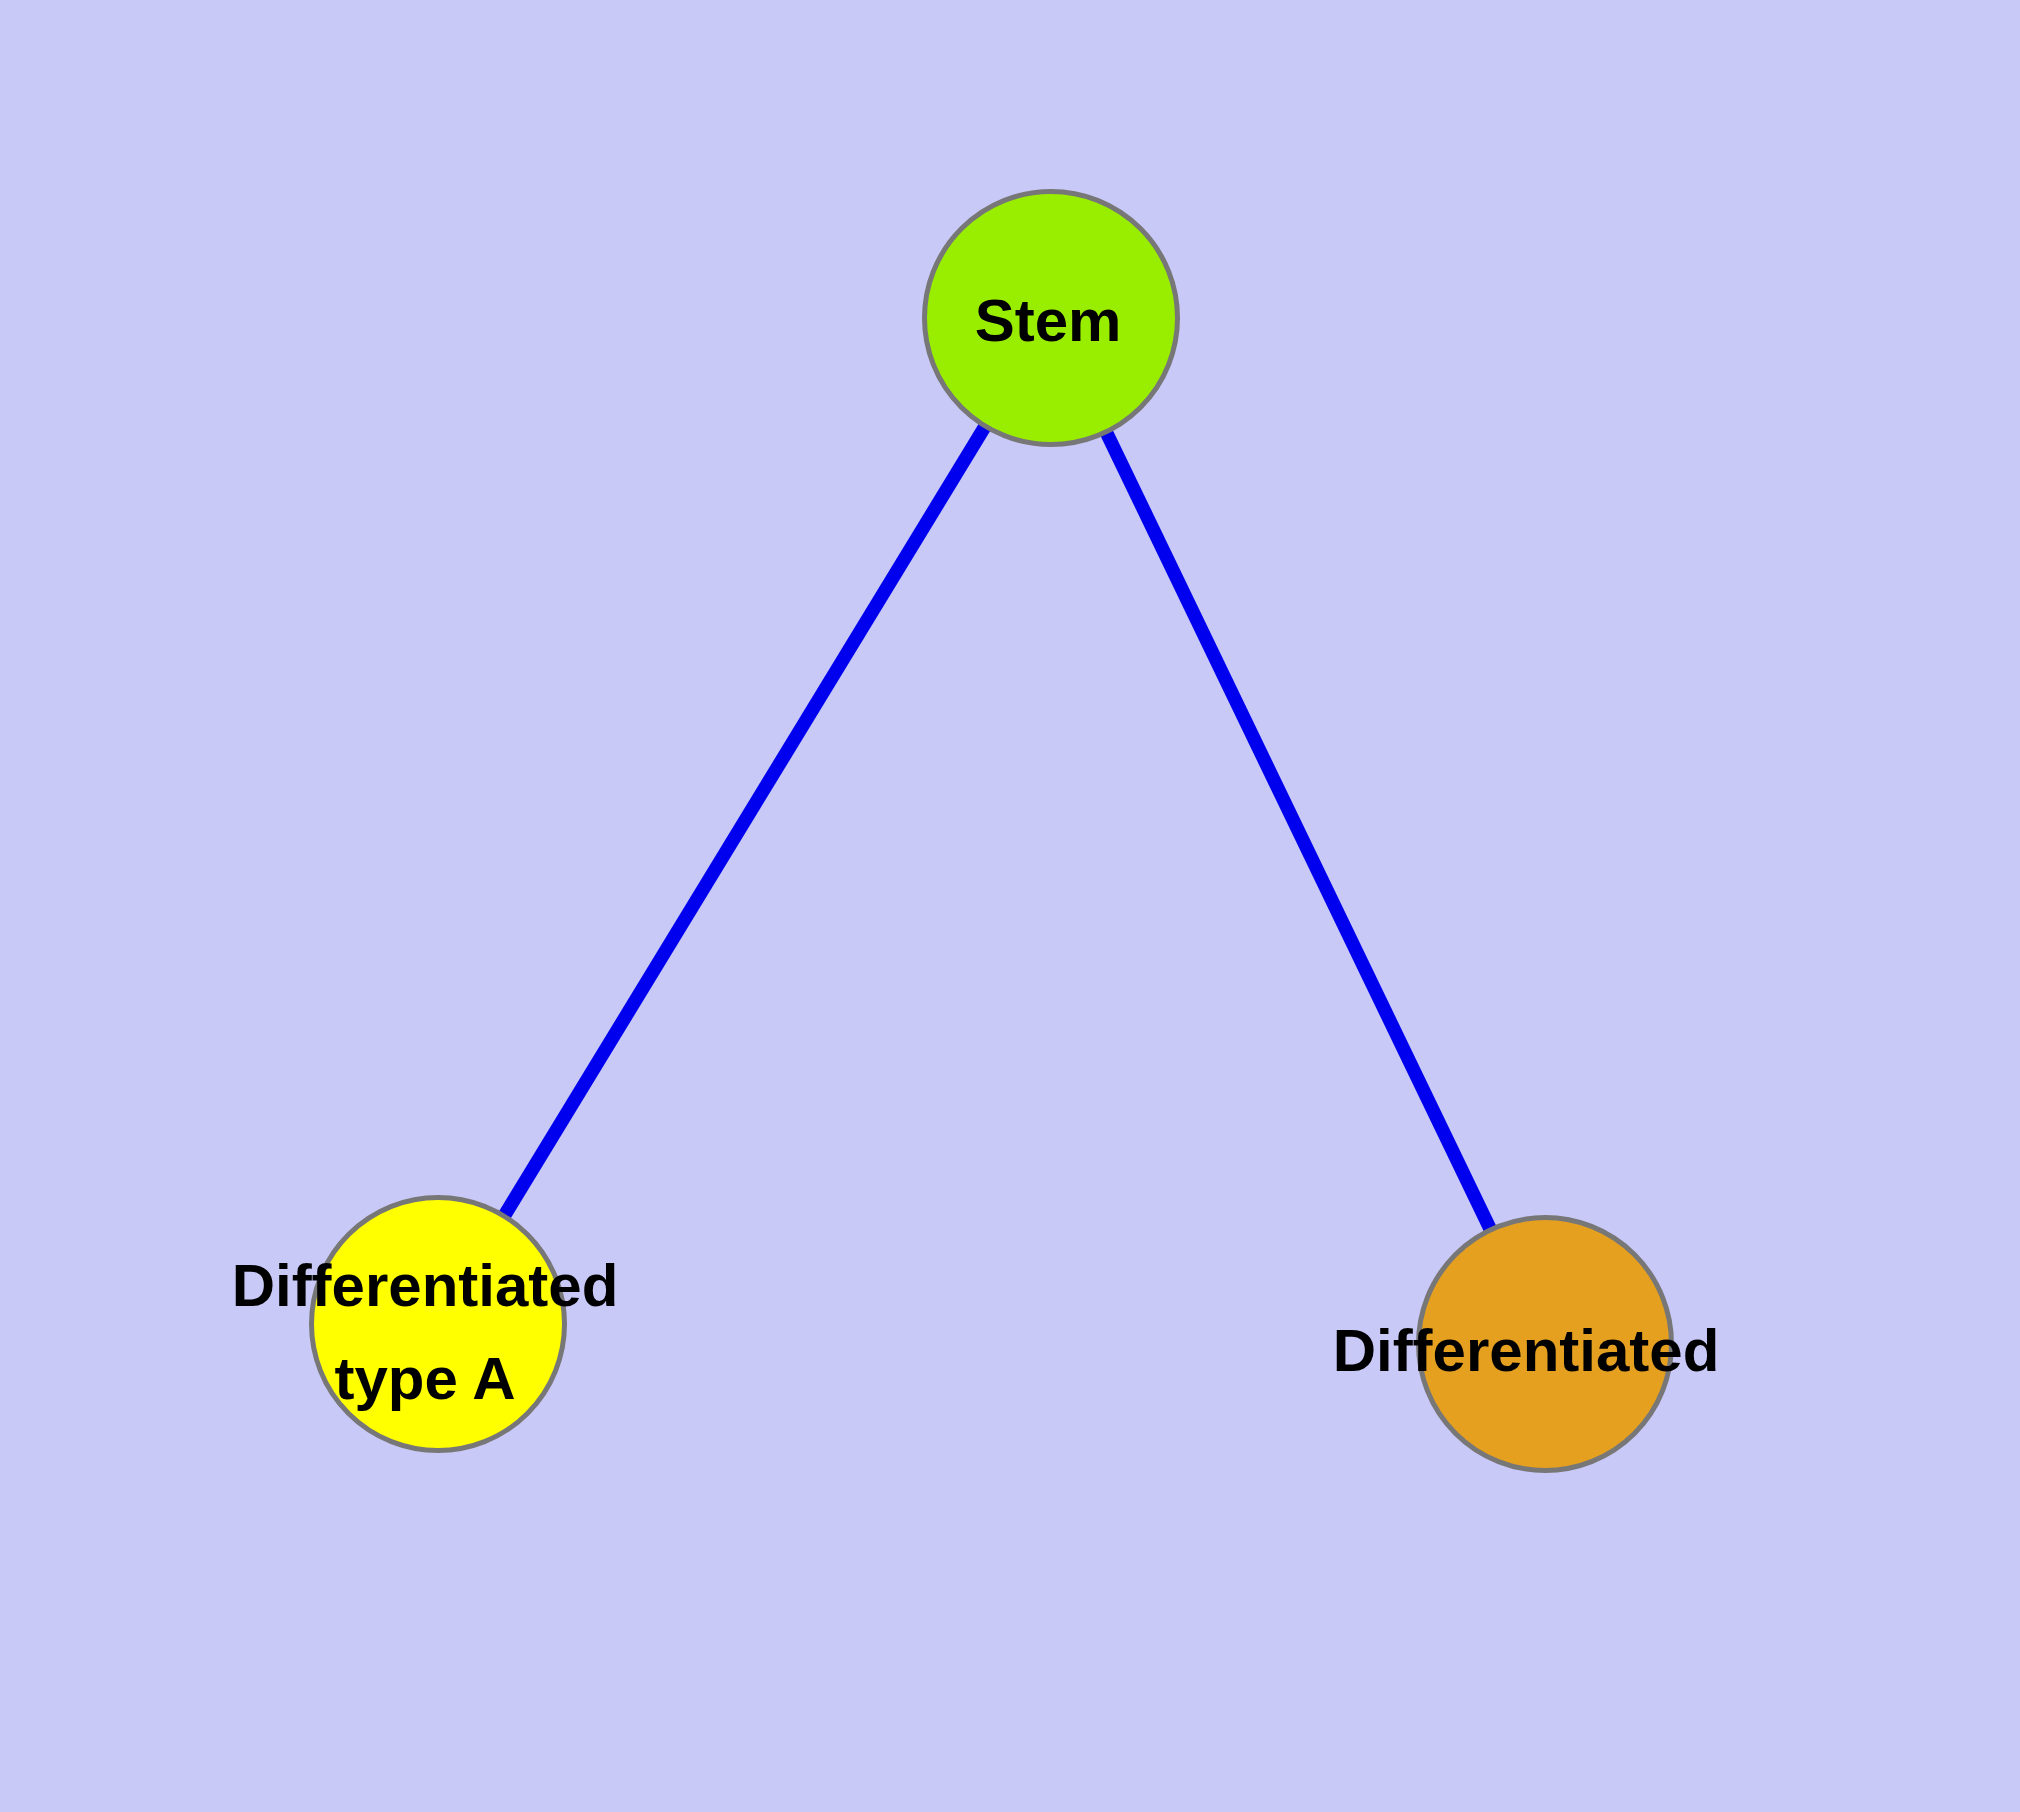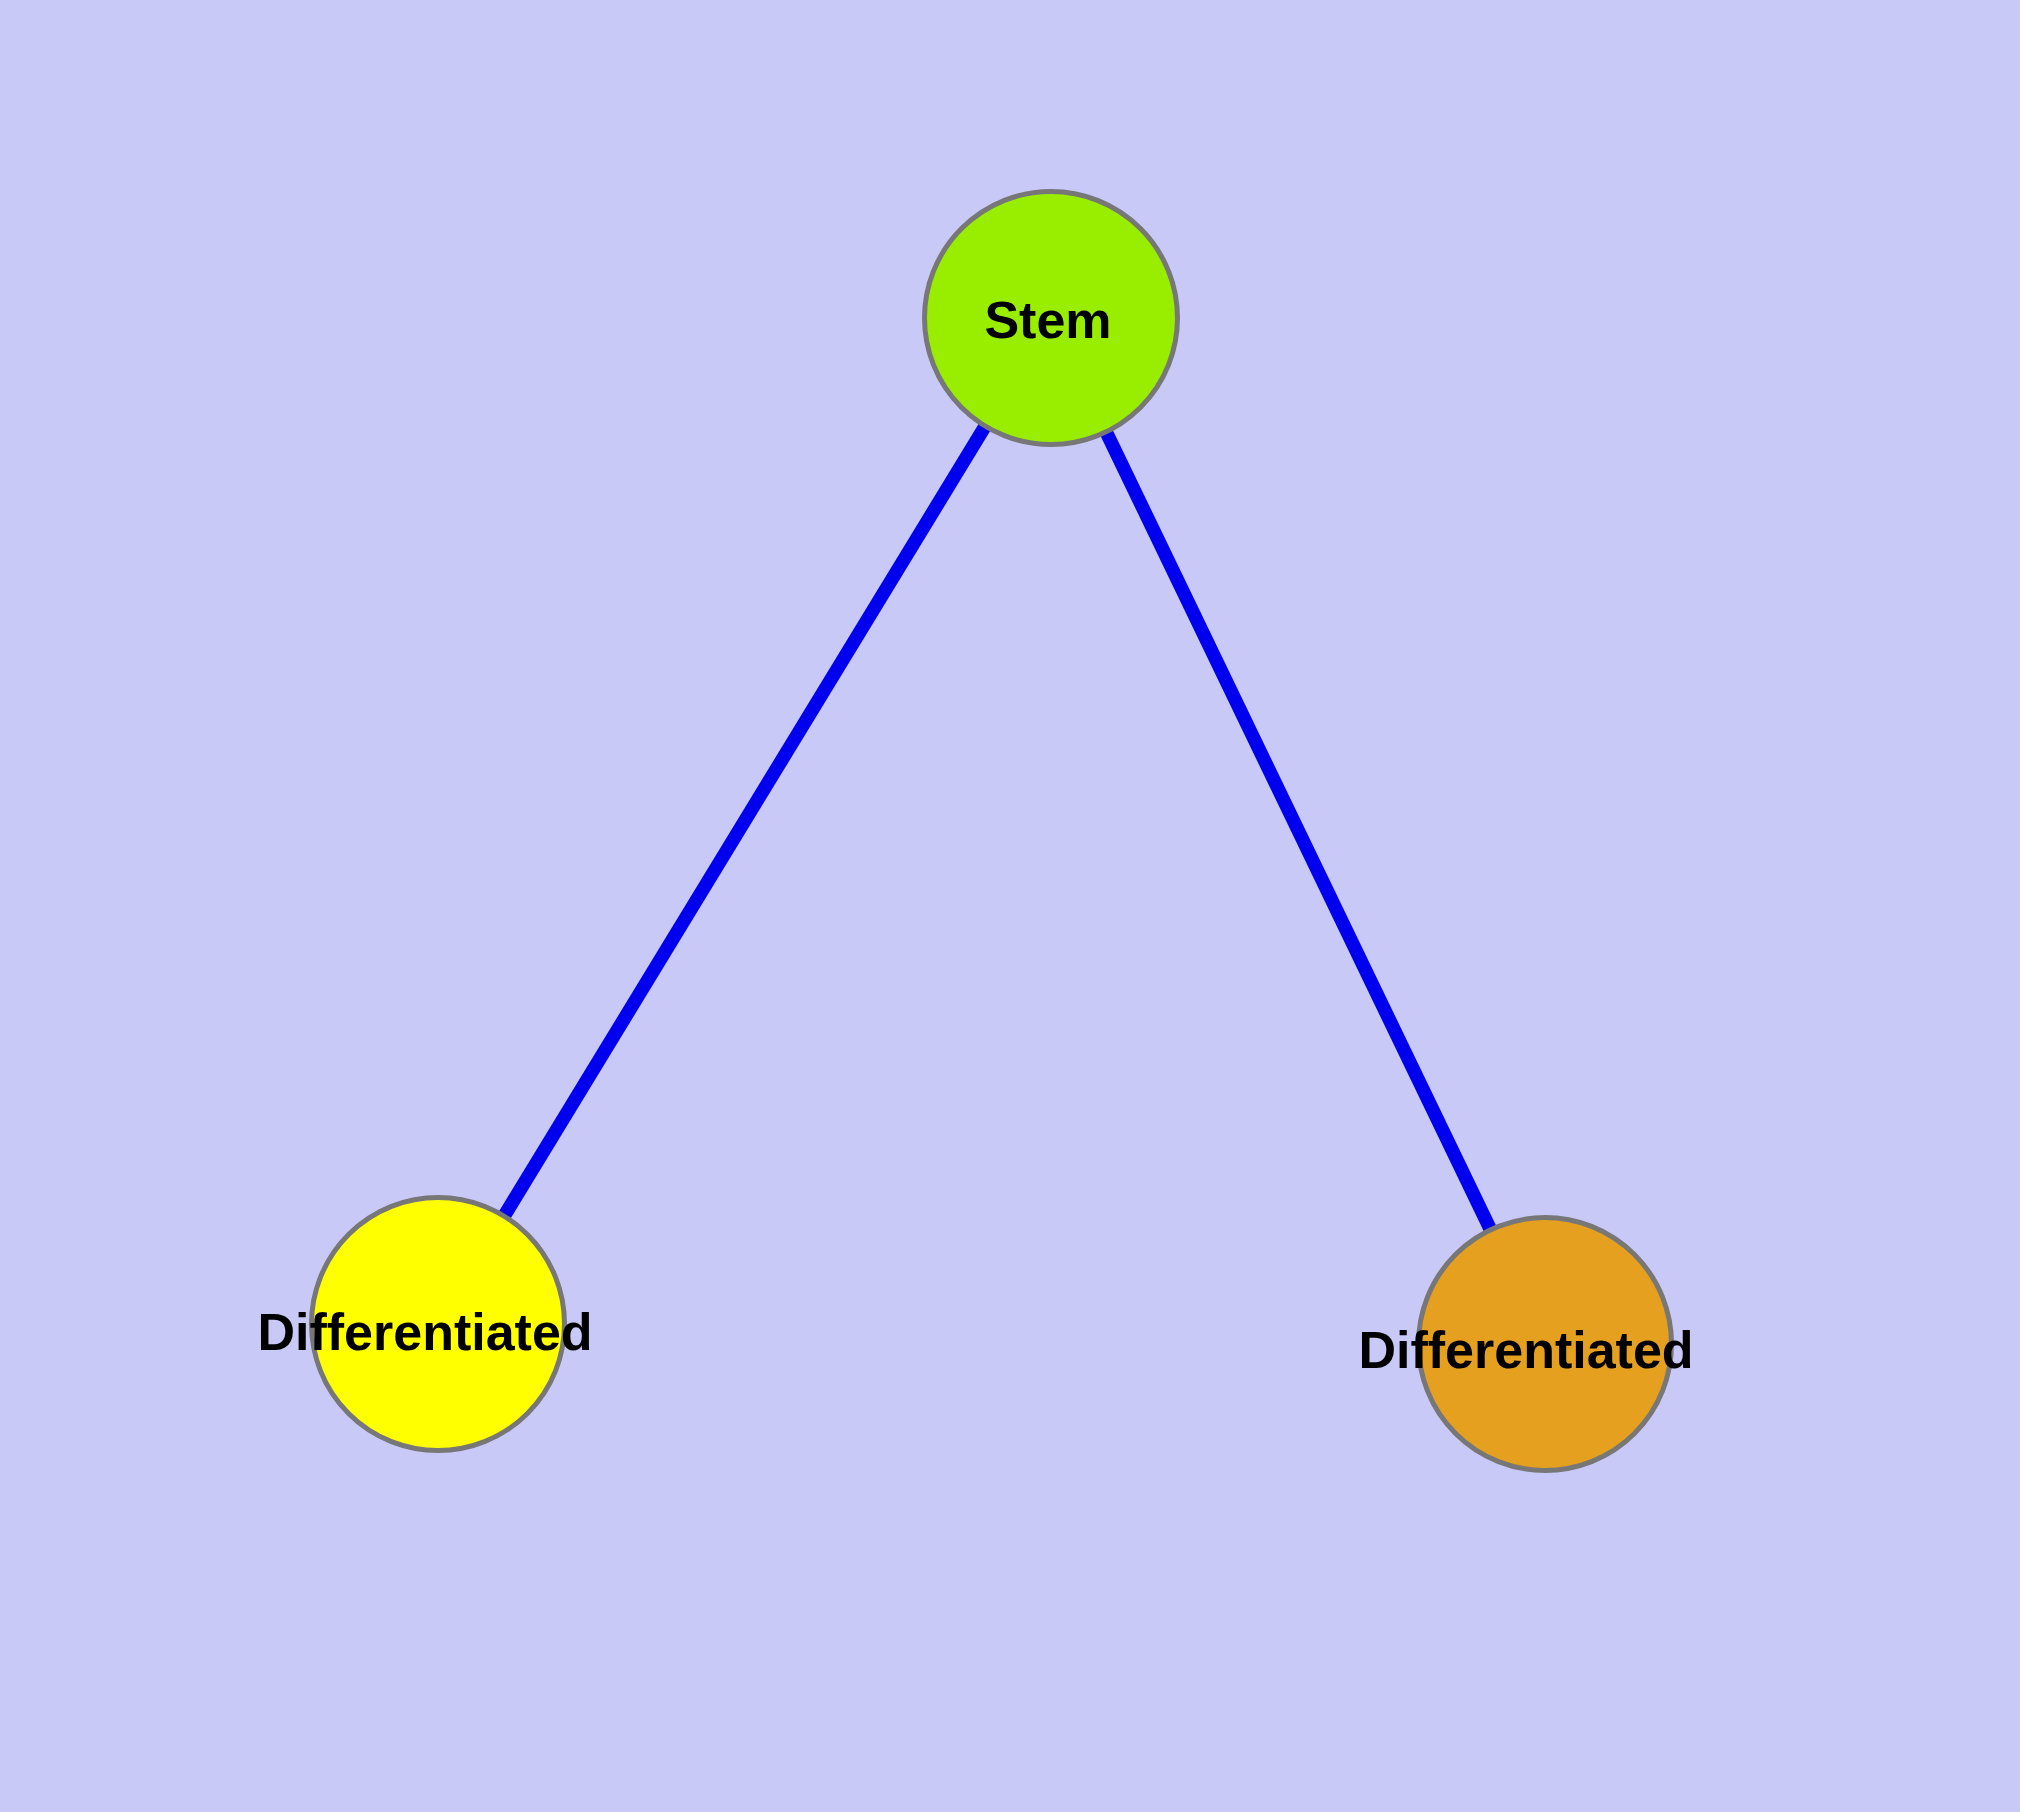--- a/index.html
+++ b/index.html
@@ -27,21 +27,21 @@
     height: 258px;
     border-radius: 50%;
     border: 5.1px solid #777777;
     box-sizing: border-box;
   }
   .node-label {
     position: absolute;
     transform: translate(-50%, -50%);
     text-align: center;
     font-weight: bold;
-    font-size: 52px;
+    font-size: 60px;
     line-height: 93px;
     color: #000000;
     white-space: nowrap;
   }
   
   #circle-stem  { left: 922px; top: 189px;  }
   #circle-typeA { left: 309px;  top: 1195px; }
   #circle-typeB { left: 1416px; top: 1215px; }
   #label-stem  { left: 1048px; top: 320px;  }
   #label-typeA { left: 425px;  top: 1332px; }
@@ -58,20 +58,21 @@
   </svg>
 
   <div class="node-circle" id="circle-stem" style="background: rgb(153, 238, 0); border-color: rgb(119, 119, 119);"></div>
   <div class="node-label" id="label-stem" style="color: rgb(0, 0, 0);">
     <div>Stem</div>
   </div>
 
   <div class="node-circle" id="circle-typeA" style="background: rgb(255, 255, 0); border-color: rgb(119, 119, 119);"></div>
   <div class="node-label" id="label-typeA" style="color: rgb(0, 0, 0);">
     <div>Differentiated</div>
+    <div>type A</div>
   </div>
 
   <div class="node-circle" id="circle-typeB" style="background: rgb(230, 160, 32); border-color: rgb(119, 119, 119);"></div>
   <div class="node-label" id="label-typeB" style="color: rgb(0, 0, 0);">
     <div>Differentiated</div>
   </div>
 
 </div>
 
 

